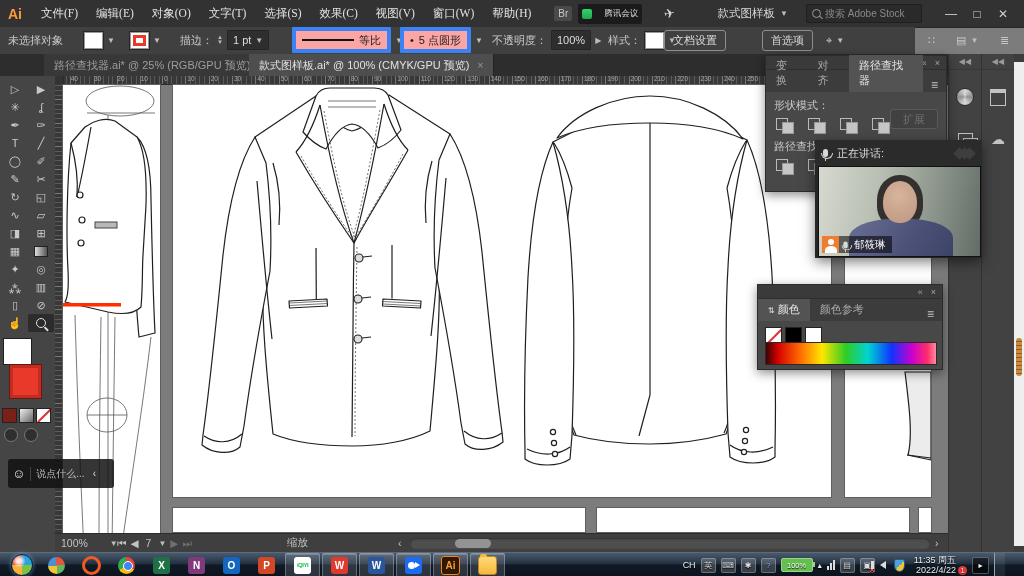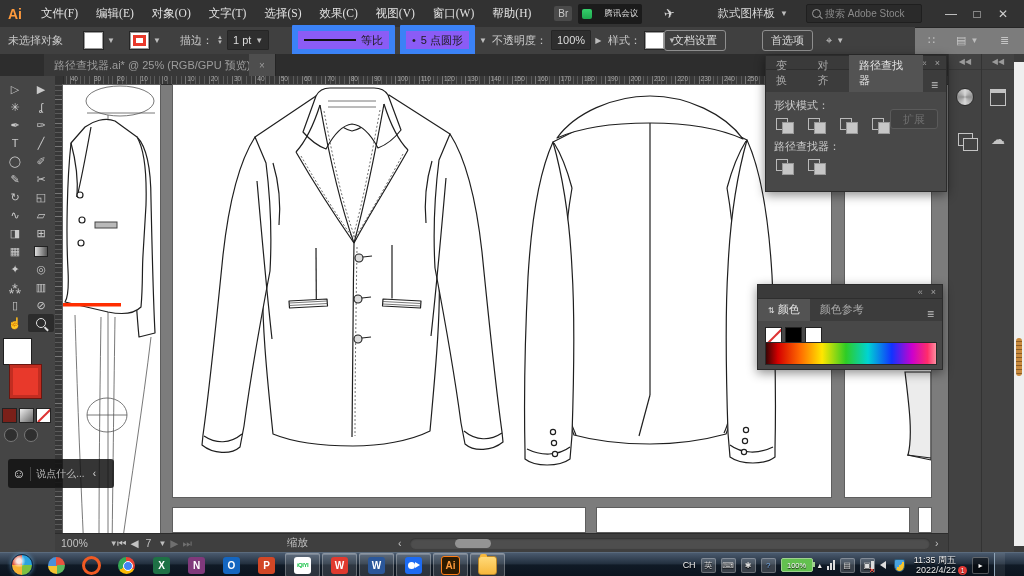--- a/index.html
+++ b/index.html
@@ -30,21 +30,21 @@
   .car{font-size:8px;color:#bdbdbd;}
   
   #optionsbar{position:absolute;left:0;top:27px;width:915px;height:27px;background:#404040;
     border-bottom:1px solid #2a2a2a;color:#c9c9c9;font-size:11px;}
   #optionsbar .abs{top:0;height:26px;display:flex;align-items:center;gap:4px;}
   .swatch{width:17px;height:15px;background:#fff;border:1px solid #999;box-shadow:0 0 0 1px #262626;}
   .swatch.stroke-sw{position:relative;}
   .swatch.stroke-sw::after{content:'';position:absolute;inset:2px;border:3px solid var(--red,#e8392b);}
   .inset-dark{background:#2e2e2e;border:1px solid #252525;color:#ddd;padding:1px 5px;border-radius:1px;
     display:flex;align-items:center;gap:4px;height:16px;}
-  .inset-light{background:#8b5cf6;border:6px solid #3b82f6;color:#1c1c1c;padding:1px 6px;border-radius:1px;
+  .inset-light{background:#fca5a5;border:4px solid #3b82f6;color:#1c1c1c;padding:1px 6px;border-radius:1px;
     display:flex;align-items:center;gap:5px;height:16px;}
   .ln{display:inline-block;width:52px;height:2px;background:#111;}
   .obtn{border:1px solid #8e8e8e;border-radius:3px;padding:2px 8px;color:#dcdcdc;background:transparent;}
   .stepper{display:flex;flex-direction:column;font-size:6px;color:#bbb;line-height:5px;}
   .mini-ico{color:#c5c5c5;font-size:11px;}
   
   #tabbar{position:absolute;left:0;top:54px;width:1024px;height:22px;background:#2d2d2d;}
   .doctab{position:absolute;top:0;height:22px;display:flex;align-items:center;gap:8px;
     padding:0 10px;font-size:11px;color:#9d9d9d;background:#383838;border-right:1px solid #242424;}
   .doctab.active{background:#4e4e4e;color:#e2e2e2;}
@@ -338,20 +338,21 @@
         <span class="mini-ico">≣</span>
       </div>
   </div>
 
   <div id="tabbar">
     <div class="doctab" style="left:44px">
       <span>路径查找器.ai* @ 25% (RGB/GPU 预览)</span>
       <span class="x">×</span>
     </div>
     <div class="doctab active" style="left:249px">
+      <span>款式图样板.ai* @ 100% (CMYK/GPU 预览)</span>
       <span class="x">×</span>
     </div>
   </div>
 
   <div id="toolbar">
     <div id="tool-grid">
         <div class="tool">
           <span class="tglyph">▷</span>
         </div>
         <div class="tool">
@@ -697,20 +698,41 @@
       <span class="pmenu">≡</span>
     </div>
     <div style="display:flex;gap:3px;padding:6px 0 0 7px">
       <span class="cswatch none"></span>
       <span class="cswatch black"></span>
       <span class="cswatch"></span>
     </div>
     <div id="spectrum"></div>
   </div>
 
+  <div id="video-panel">
+    <div id="video-head">
+      <span class="micico"></span>
+      <span>正在讲话:</span>
+      <span id="vm-logo">
+          <i></i>
+          <i></i>
+          <i></i>
+        </span>
+    </div>
+    <div id="video-area">
+      <span class="hair"></span>
+      <span class="body-shape"></span>
+      <span class="face"></span>
+      <div id="name-tag">
+        <span id="avatar"></span>
+        <span class="micico dark"></span>
+        <span>郁筱琳</span>
+      </div>
+    </div>
+  </div>
 
   <div id="chat-overlay">
     <span class="smiley">☺</span>
     <span class="sep"></span>
     <span>说点什么...</span>
     <span class="coll">‹</span>
   </div>
 
   <div id="taskbar">
     <div id="tb-apps">

